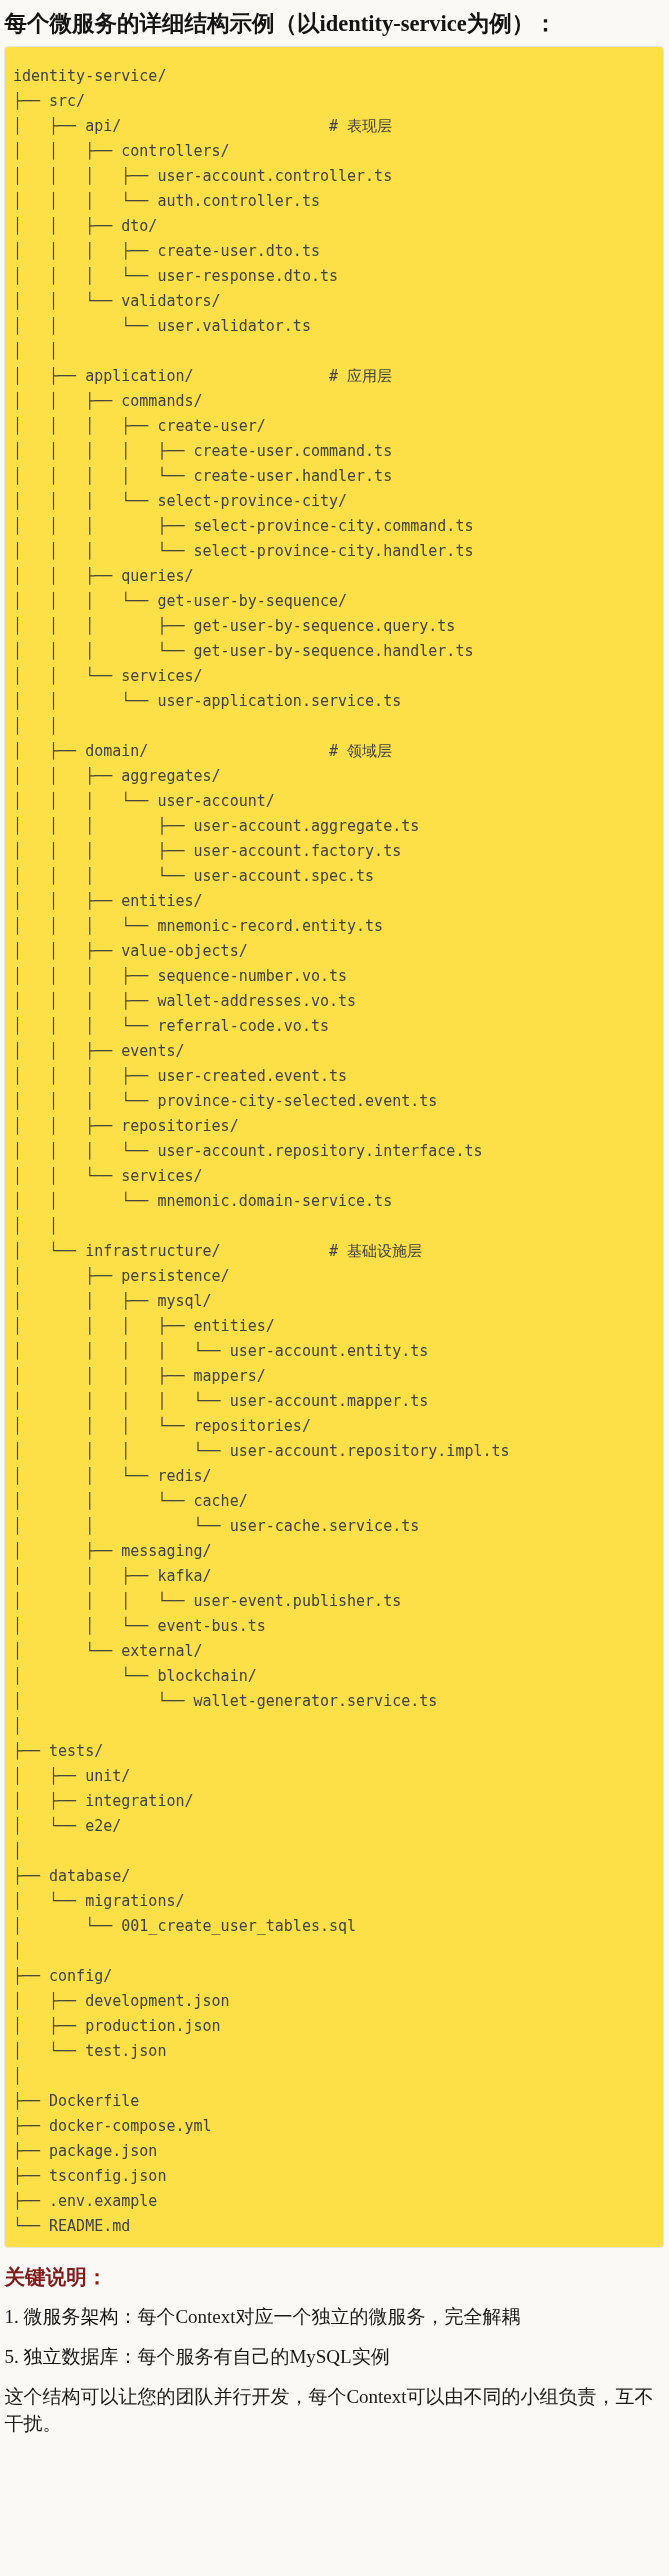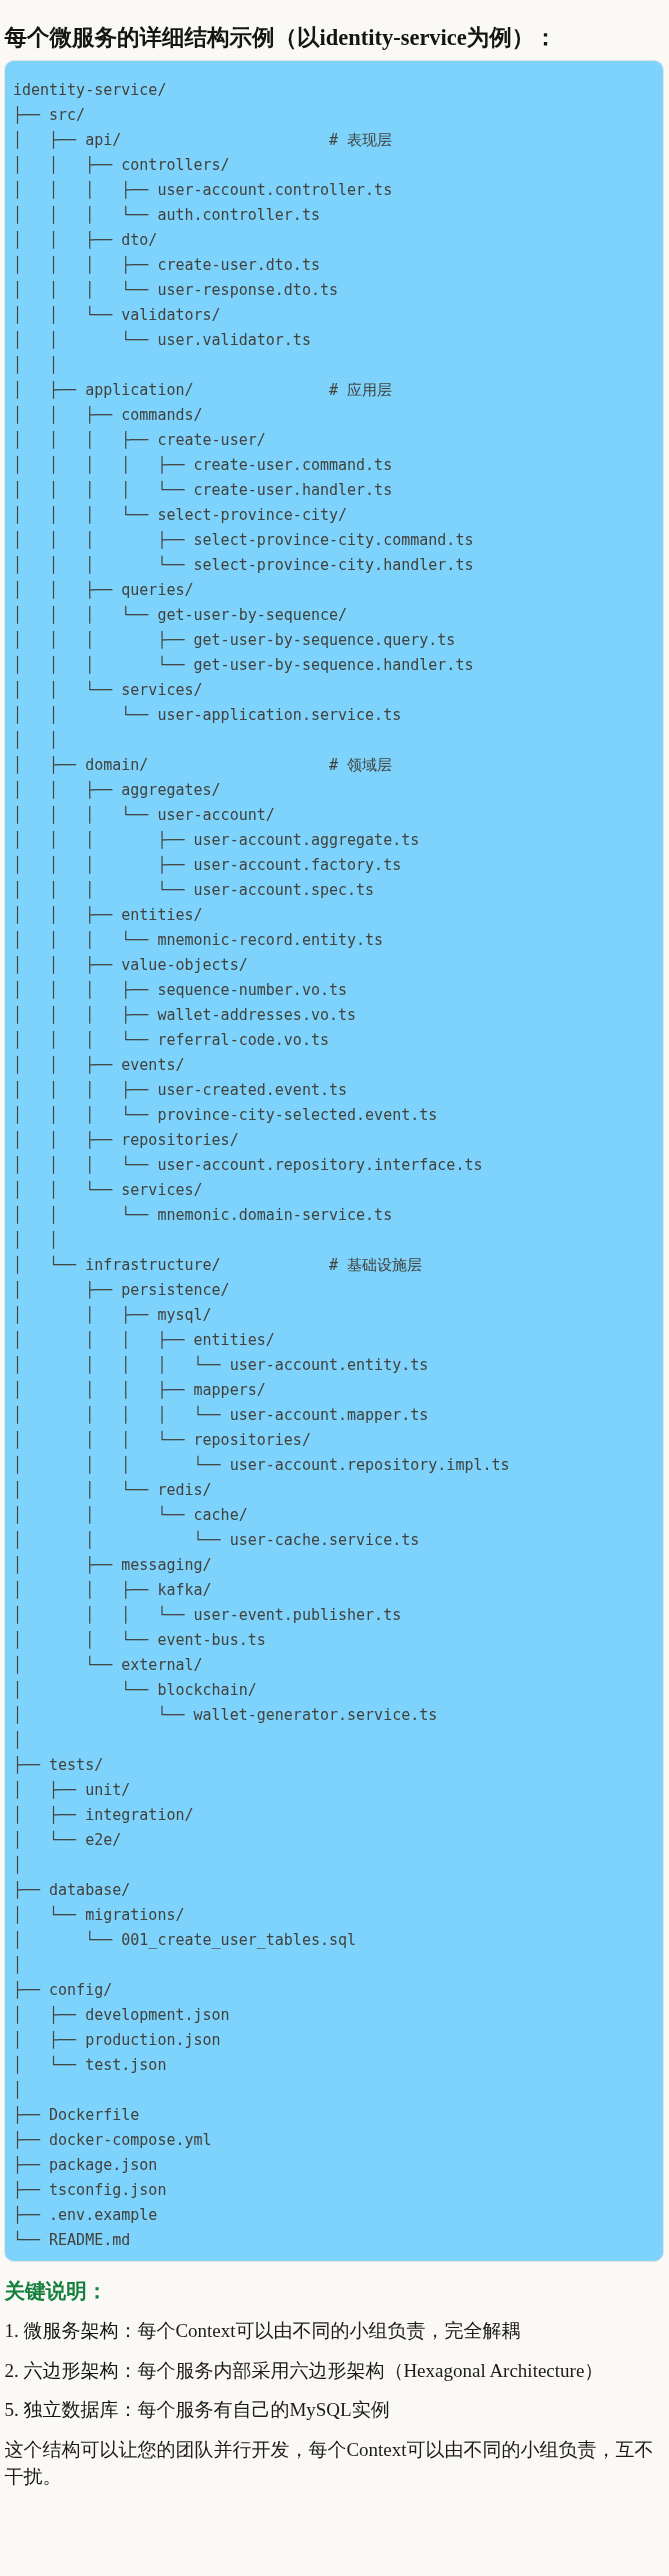--- a/index.html
+++ b/index.html
@@ -4,41 +4,41 @@
 <style>
   * { margin:0; padding:0; box-sizing:border-box; }
   html, body { background:#FAF9F5; }
   body {
     width:669px; height:2576px; overflow:hidden;
     font-family:"Liberation Serif", serif;
     color:#1c1b19;
   }
   .wrap { padding:0 5px 0 4.4px; }
   .page-title {
-    padding-top:23px;
+    padding-top:9px;
     font-size:22.5px; font-weight:700; line-height:1.3;
     color:#141413;
   }
   .code-block {
     margin-top:8.1px;
-    background:#7dd3fc;
+    background:#fde047;
     border:0.6px solid #E7E4DC;
-    border-radius:10px;
+    border-radius:4px;
     padding:17px 7.5px 7.5px 7.5px;
   }
   .tree {
     font-family:"DejaVu Sans Mono","Liberation Mono",monospace;
     font-size:15px; line-height:25px;
     color:#42413c;
     white-space:pre;
   }
   .key-heading {
     margin-top:16.3px;
     font-size:20.6px; font-weight:700; line-height:1.35;
-    color:#15803d;
+    color:#7f1d1d;
   }
   .kp {
     margin-top:12.5px;
     font-size:19px; line-height:1.4;
     color:#1c1b19;
   }
   .kp .term { font-weight:400; color:#141413; }
   .closing {
     margin-top:13.8px;
     font-size:19px; line-height:1.4;
@@ -137,23 +137,22 @@
 ├── Dockerfile
 ├── docker-compose.yml
 ├── package.json
 ├── tsconfig.json
 ├── .env.example
 └── README.md</pre>
   </div>
 
   <h3 class="key-heading">关键说明：</h3>
 
-  <p class="kp"><span>1. </span><span class="term">微服务架构</span><span>：每个Context可以由不同的小组负责，完全解耦</span></p>
+  <p class="kp"><span>1. </span><span class="term">微服务架构</span><span>：每个Context对应一个独立的微服务，完全解耦</span></p>
 
-  <p class="kp"><span>2. </span><span class="term">六边形架构</span><span>：每个服务内部采用六边形架构（Hexagonal Architecture）</span></p>
 
 
 
   <p class="kp"><span>5. </span><span class="term">独立数据库</span><span>：每个服务有自己的MySQL实例</span></p>
 
 
   <p class="closing">这个结构可以让您的团队并行开发，每个Context可以由不同的小组负责，互不干扰。</p>
 
 </div>
 

